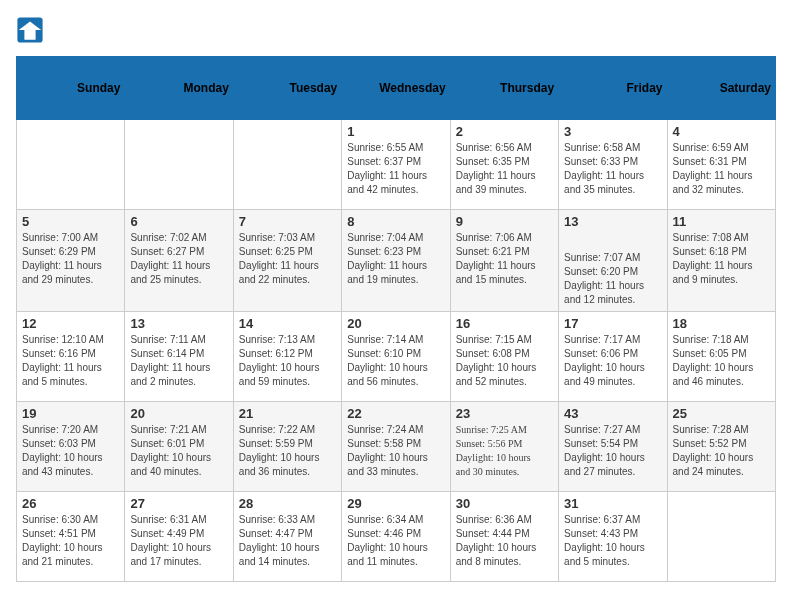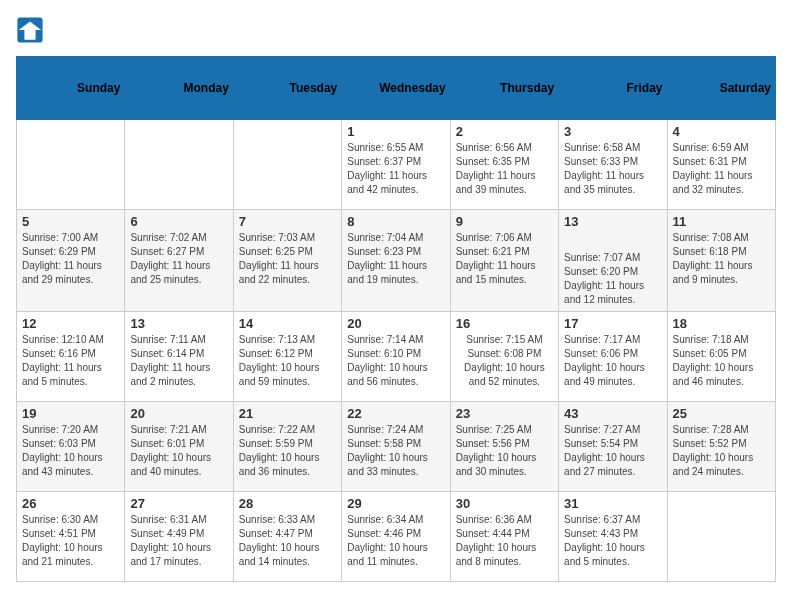--- a/index.html
+++ b/index.html
@@ -225,21 +225,21 @@
         </td>
         <td>
           <div class="day-number">20</div>
           <div class="day-info" style="white-space: pre-line;">Sunrise: 7:14 AM
 Sunset: 6:10 PM
 Daylight: 10 hours
 and 56 minutes.</div>
         </td>
         <td>
           <div class="day-number">16</div>
-          <div class="day-info" style="white-space: pre-line; text-align: center;">Sunrise: 7:15 AM
+          <div class="day-info" style="white-space: pre-line;">Sunrise: 7:15 AM
 Sunset: 6:08 PM
 Daylight: 10 hours
 and 52 minutes.</div>
         </td>
         <td>
           <div class="day-number">17</div>
           <div class="day-info" style="white-space: pre-line;">Sunrise: 7:17 AM
 Sunset: 6:06 PM
 Daylight: 10 hours
 and 49 minutes.</div>
@@ -276,21 +276,21 @@
         </td>
         <td>
           <div class="day-number">22</div>
           <div class="day-info" style="white-space: pre-line;">Sunrise: 7:24 AM
 Sunset: 5:58 PM
 Daylight: 10 hours
 and 33 minutes.</div>
         </td>
         <td>
           <div class="day-number">23</div>
-          <div class="day-info" style="white-space: pre-line;">Sunrise: 7:25 AM
+          <div class="day-info" style="white-space: pre-line; font-family: Liberation Serif, serif;">Sunrise: 7:25 AM
 Sunset: 5:56 PM
 Daylight: 10 hours
 and 30 minutes.</div>
         </td>
         <td>
           <div class="day-number">43</div>
           <div class="day-info" style="white-space: pre-line;">Sunrise: 7:27 AM
 Sunset: 5:54 PM
 Daylight: 10 hours
 and 27 minutes.</div>

